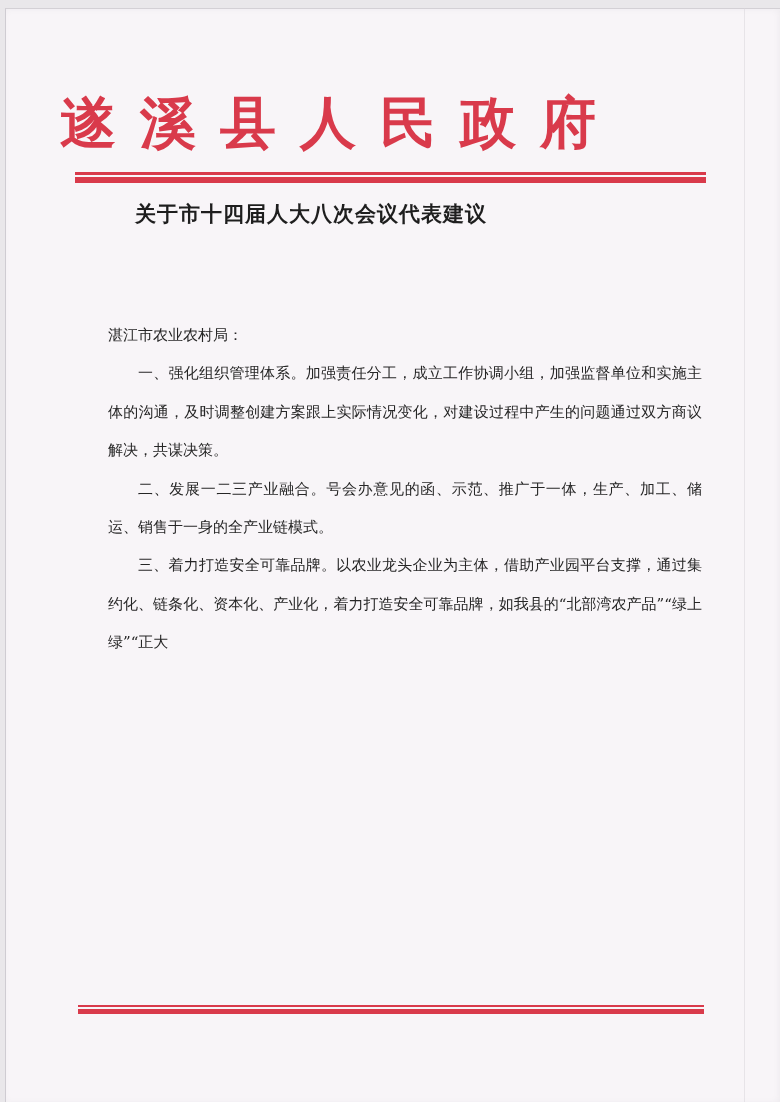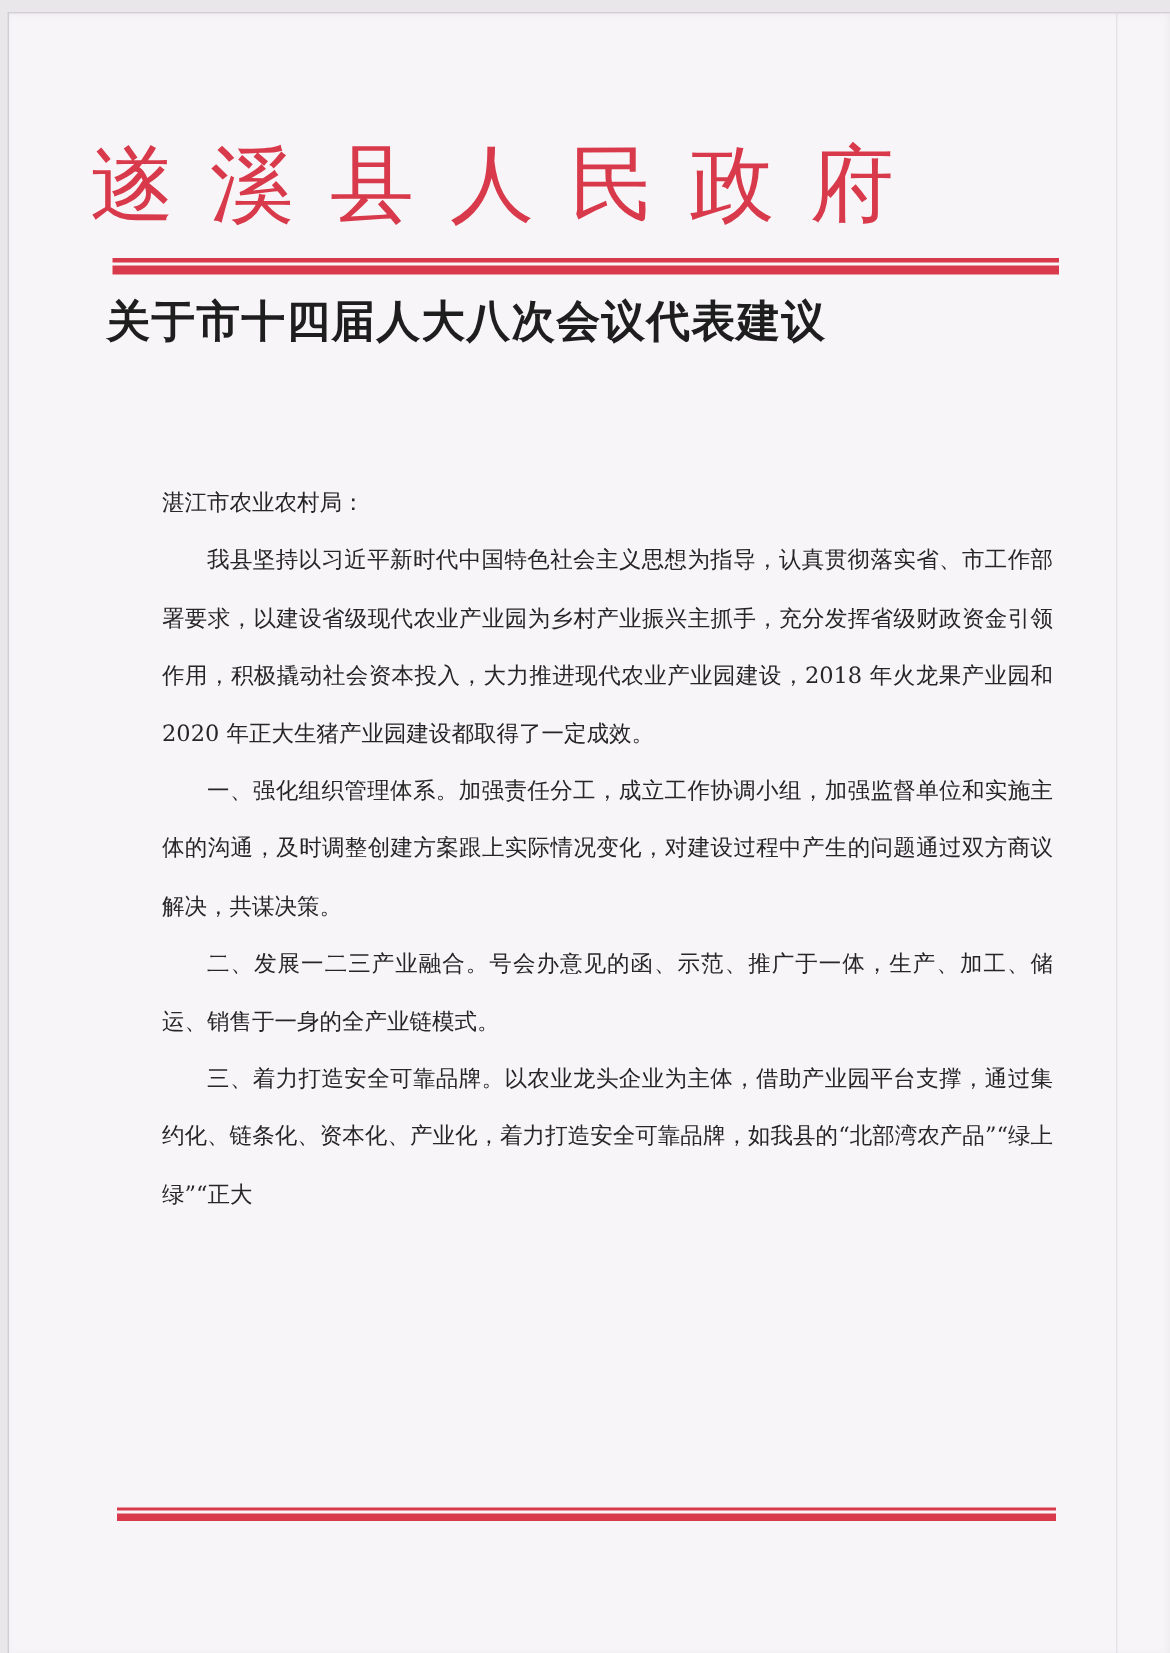--- a/index.html
+++ b/index.html
@@ -29,41 +29,41 @@
     width: 1px; height: 1094px;
     background: #d9d6db;
     opacity: 0.55;
   }
   .org-name {
     position: absolute;
     left: 0; top: 86px;
     width: 656px;
     text-align: center;
     font-size: 56px;
-    font-weight: normal;
+    font-weight: bold;
     color: var(--red, #d93a4b);
     letter-spacing: 24px;
     padding-left: 24px;
     box-sizing: border-box;
     white-space: nowrap;
   }
   .head-rule {
     position: absolute;
     left: 75px; top: 172px;
     width: 631px;
   }
   .head-rule .thin  { height: 3px; background: var(--red, #d93a4b); }
   .head-rule .gap   { height: 2px; }
   .head-rule .thick { height: 6px; background: var(--red, #d93a4b); }
   .doc-title {
     position: absolute;
     left: 0; top: 194px;
     width: 622px;
     text-align: center;
-    font-size: 29px;
+    font-size: 21px;
     font-weight: bold;
     line-height: 40px;
     color: #1e1e1e;
     letter-spacing: 1px;
   }
   .body-text {
     position: absolute;
     left: 108px; top: 316px;
     width: 594px; height: 688px;
     overflow: hidden;
@@ -99,21 +99,20 @@
     <div class="gap"></div>
     <div class="thick"></div>
   </div>
 
   <div class="doc-title">
     <div>关于市十四届人大八次会议代表建议</div>
   </div>
 
   <div class="body-text">
     <p><span>湛江市农业农村局：</span></p>
-    <p class="indent"><span>我县坚持以习近平新时代中国特色社会主义思想为指导，认真贯彻落实省、市工作部署要求，以建设省级现代农业产业园为乡村产业振兴主抓手，充分发挥省级财政资金引领作用，积极撬动社会资本投入，大力推进现代农业产业园建设，2018 年火龙果产业园和 2020 年正大生猪产业园建设都取得了一定成效。</span></p>
     <p class="indent"><span class="lead">一、强化组织管理体系。</span><span>加强责任分工，成立工作协调小组，加强监督单位和实施主体的沟通，及时调整创建方案跟上实际情况变化，对建设过程中产生的问题通过双方商议解决，共谋决策。</span></p>
     <p class="indent"><span class="lead">二、发展一二三产业融合。</span><span>号会办意见的函、示范、推广于一体，生产、加工、储运、销售于一身的全产业链模式。</span></p>
     <p class="indent"><span class="lead">三、着力打造安全可靠品牌。</span><span>以农业龙头企业为主体，借助产业园平台支撑，通过集约化、链条化、资本化、产业化，着力打造安全可靠品牌，如我县的“北部湾农产品”“绿上绿”“正大</span></p>
   </div>
 
   <div class="foot-rule">
     <div class="thin"></div>
     <div class="gap"></div>
     <div class="thick"></div>
   </div>

